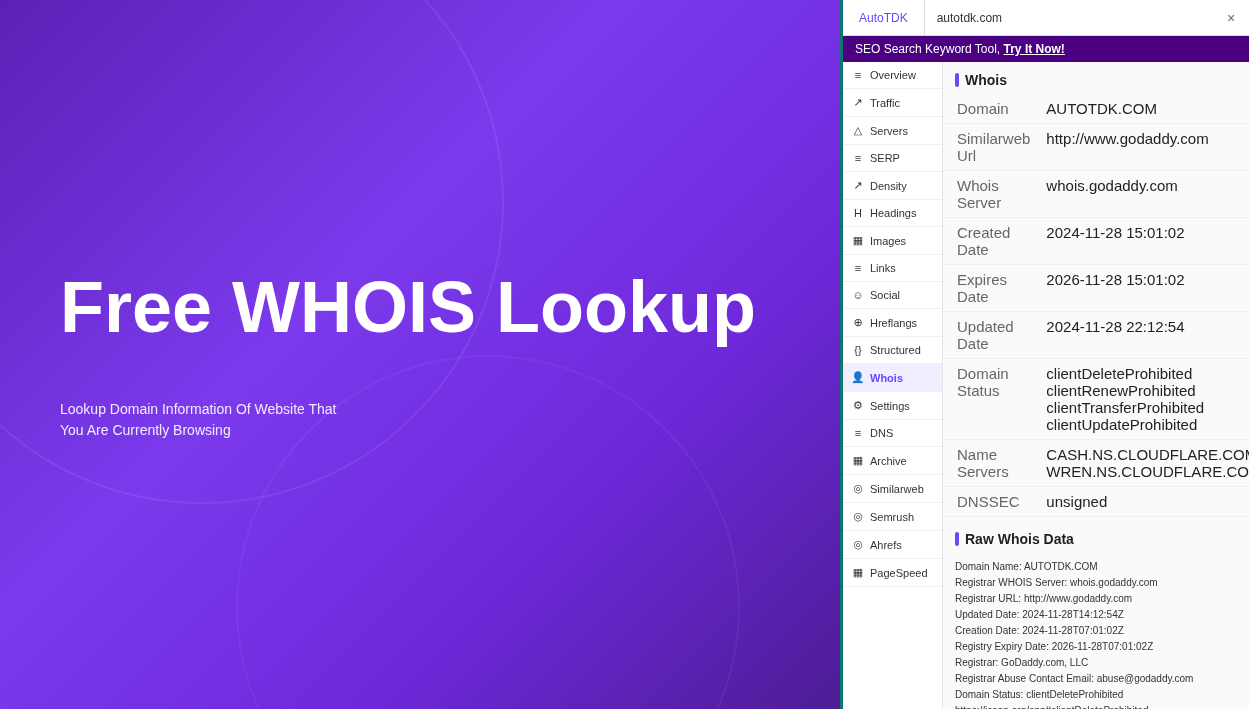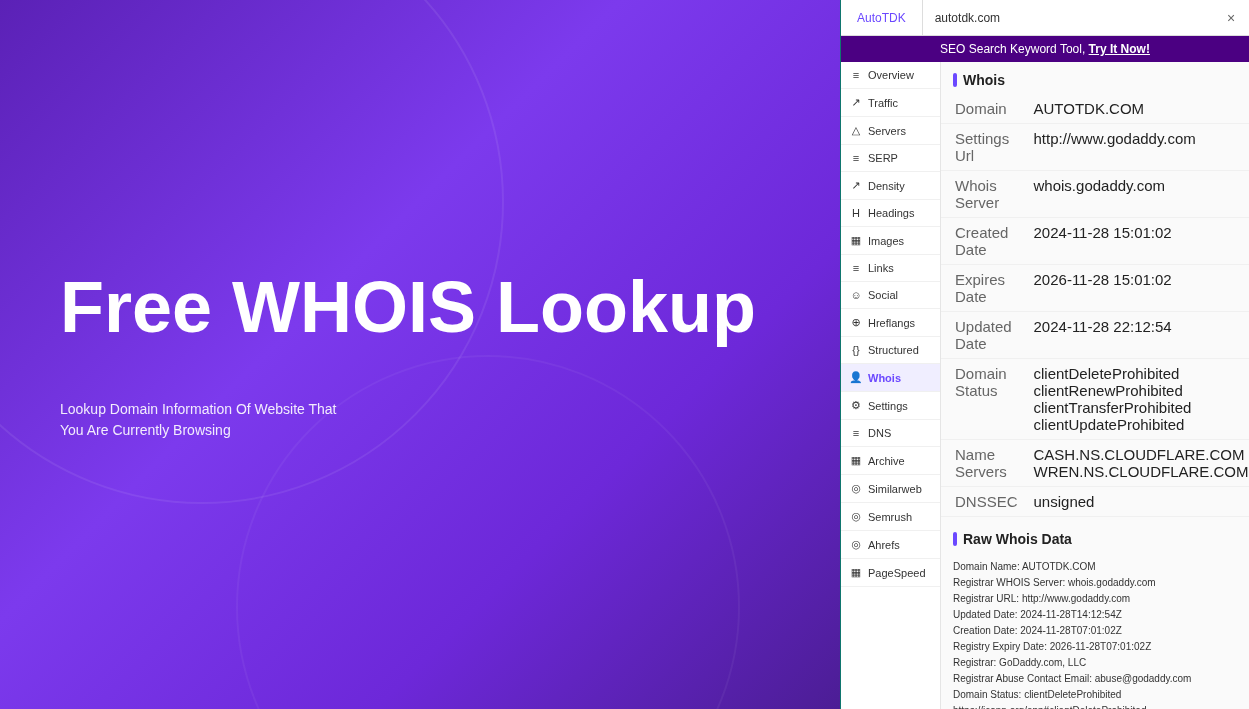--- a/index.html
+++ b/index.html
@@ -50,21 +50,21 @@
       z-index: 1;
       margin-top: 12px;
     }
 
     
     .panel {
       flex: 0 0 409px;
       display: flex;
       flex-direction: column;
       background: #fff;
-      border-left: 1px solid #0f766e;
+      border-left: 3px solid #0f766e;
       overflow: hidden;
     }
 
     
     .panel-tabs {
       display: flex;
       align-items: center;
       background: #fff;
       border-bottom: 1px solid #ddd;
       height: 36px;
@@ -99,21 +99,21 @@
       color: #666;
       font-size: 14px;
     }
 
     
     .seo-bar {
       background: #4b0082;
       color: #fff;
       font-size: 12px;
       padding: 6px 12px;
-      text-align: center;
+      text-align: left;
       flex-shrink: 0;
     }
     .seo-bar a { color: #fff; font-weight: bold; }
 
     
     .panel-body {
       display: flex;
       flex: 1;
       overflow: hidden;
     }
@@ -307,21 +307,21 @@
     <div class="main-content">
 
       <div class="section-title">Whois</div>
       <table class="whois-table">
         <tbody>
             <tr>
           <td>Domain</td>
           <td>AUTOTDK.COM</td>
         </tr>
         <tr>
-          <td>Settings Url</td>
+          <td>Similarweb Url</td>
           <td>http://www.godaddy.com</td>
         </tr>
         <tr>
           <td>Whois Server</td>
           <td>whois.godaddy.com</td>
         </tr>
         <tr>
           <td>Created Date</td>
           <td>2024-11-28 15:01:02</td>
         </tr>

